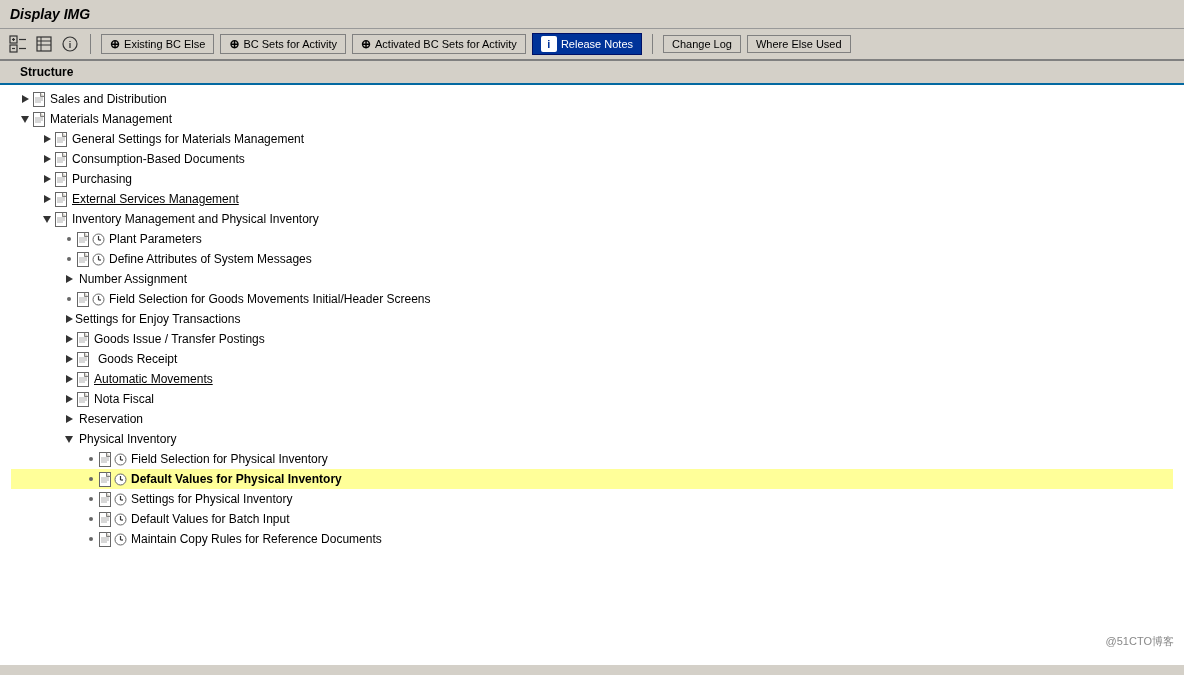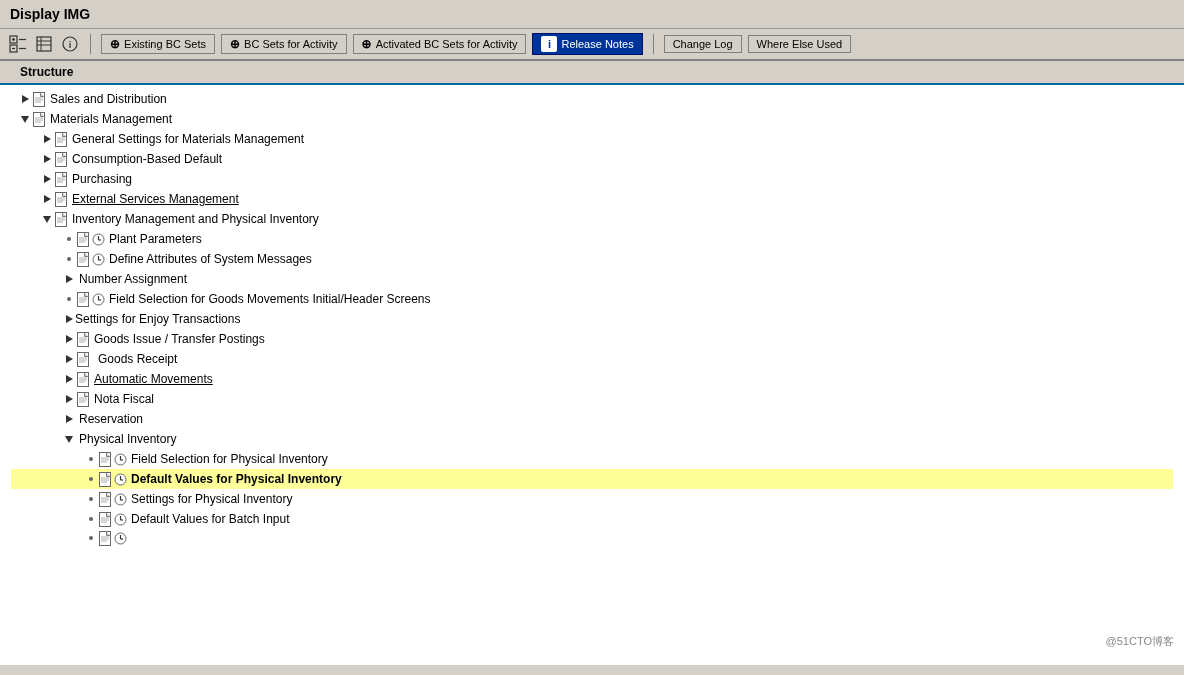--- a/index.html
+++ b/index.html
@@ -14,20 +14,21 @@
 
     
     .title-bar {
       background: #d4d0c8;
       padding: 6px 10px;
       border-bottom: 1px solid #999;
     }
     .title-bar h1 {
       font-size: 14px;
       font-weight: bold;
+      font-style: italic;
       color: #000;
     }
 
     
     .toolbar {
       background: #d4d0c8;
       padding: 4px 8px;
       border-bottom: 2px solid #808080;
       display: flex;
       align-items: center;
@@ -164,21 +165,21 @@
     <svg width="18" height="18" viewBox="0 0 18 18">
       <circle cx="9" cy="9" r="7" fill="none" stroke="#333" stroke-width="1.2"></circle>
       <text x="9" y="13" text-anchor="middle" font-size="9" font-weight="bold" fill="#333">i</text>
     </svg>
   </div>
 
   <div class="toolbar-separator"></div>
 
   <button class="toolbar-btn">
     <span class="btn-icon">⊕</span>
-    <span>Existing BC Sets</span>
+    <span>Existing BC Else</span>
   </button>
 
   <button class="toolbar-btn">
     <span class="btn-icon">⊕</span>
     <span>BC Sets for Activity</span>
   </button>
 
   <button class="toolbar-btn">
     <span class="btn-icon">⊕</span>
     <span>Activated BC Sets for Activity</span>
@@ -269,21 +270,21 @@
       </span>
       <span style="display: inline-flex; align-items: center; margin-left: 2px;">
         <svg width="13" height="15" viewBox="0 0 13 15">
         <rect x="0.5" y="0.5" width="11" height="14" fill="white" stroke="#666" stroke-width="1"></rect>
         <polyline points="7.5,0.5 7.5,4.5 11.5,4.5" fill="#d4d0c8" stroke="#666" stroke-width="0.8"></polyline>
         <line x1="2" y1="6" x2="10" y2="6" stroke="#999" stroke-width="0.8"></line>
         <line x1="2" y1="8" x2="10" y2="8" stroke="#999" stroke-width="0.8"></line>
         <line x1="2" y1="10" x2="8" y2="10" stroke="#999" stroke-width="0.8"></line>
       </svg>
       </span>
-      <span class="node-label" style="margin-left: 4px;">Consumption-Based Default</span>
+      <span class="node-label" style="margin-left: 4px;">Consumption-Based Documents</span>
     </div>
     <div class="tree-item">
       <span class="indent" style="width: 30px;"></span>
       <span class="expand-icon">
         <svg width="10" height="10" viewBox="0 0 10 10">
           <polygon points="2,1 9,5 2,9" fill="#333"></polygon>
         </svg>
       </span>
       <span style="display: inline-flex; align-items: center; margin-left: 2px;">
         <svg width="13" height="15" viewBox="0 0 13 15">
@@ -631,16 +632,17 @@
         <line x1="2" y1="10" x2="8" y2="10" stroke="#999" stroke-width="0.8"></line>
       </svg>
       </span>
       <span style="display: inline-flex; align-items: center; margin-left: 2px;">
         <svg width="13" height="13" viewBox="0 0 13 13">
         <circle cx="6.5" cy="6.5" r="5.5" fill="white" stroke="#666" stroke-width="1"></circle>
         <line x1="6.5" y1="3" x2="6.5" y2="7" stroke="#333" stroke-width="1.2"></line>
         <line x1="6.5" y1="7" x2="9" y2="7" stroke="#333" stroke-width="1.2"></line>
       </svg>
       </span>
+      <span class="node-label" style="margin-left: 4px;">Maintain Copy Rules for Reference Documents</span>
     </div>
   </div>
 
 <div class="watermark">@51CTO博客</div>
 
 </body></html>

